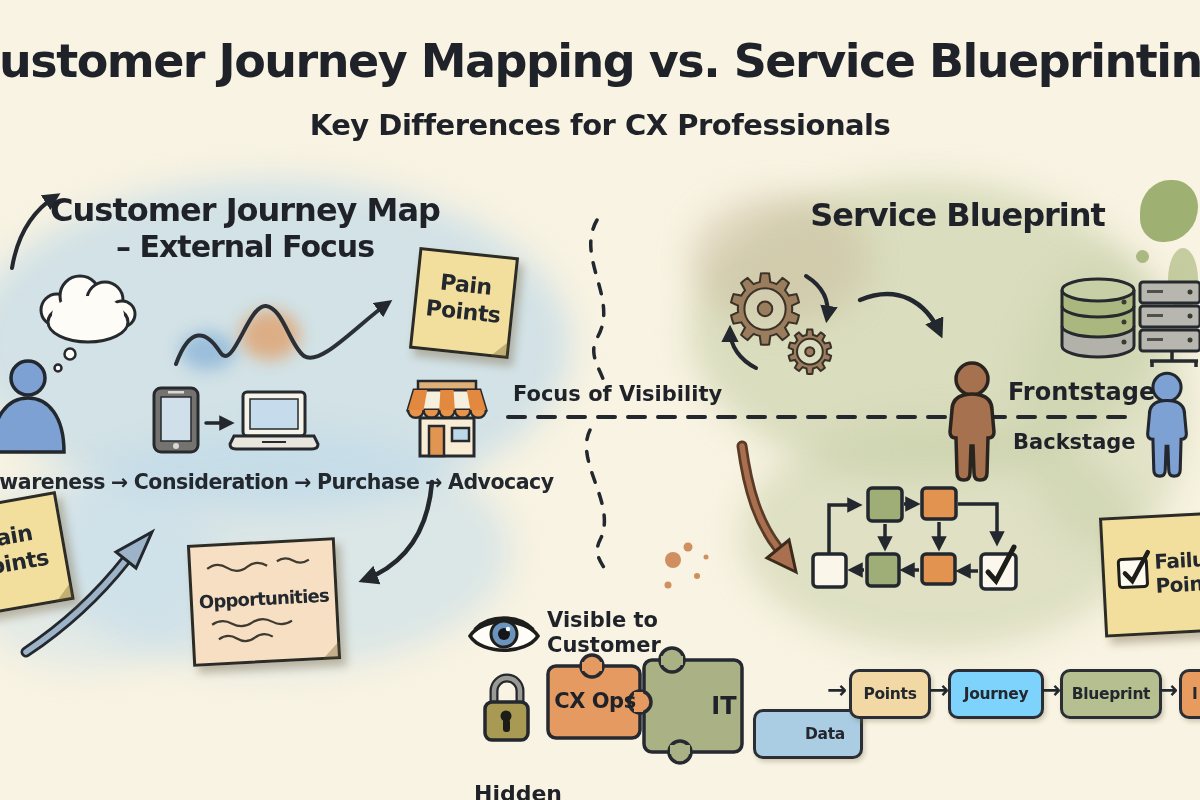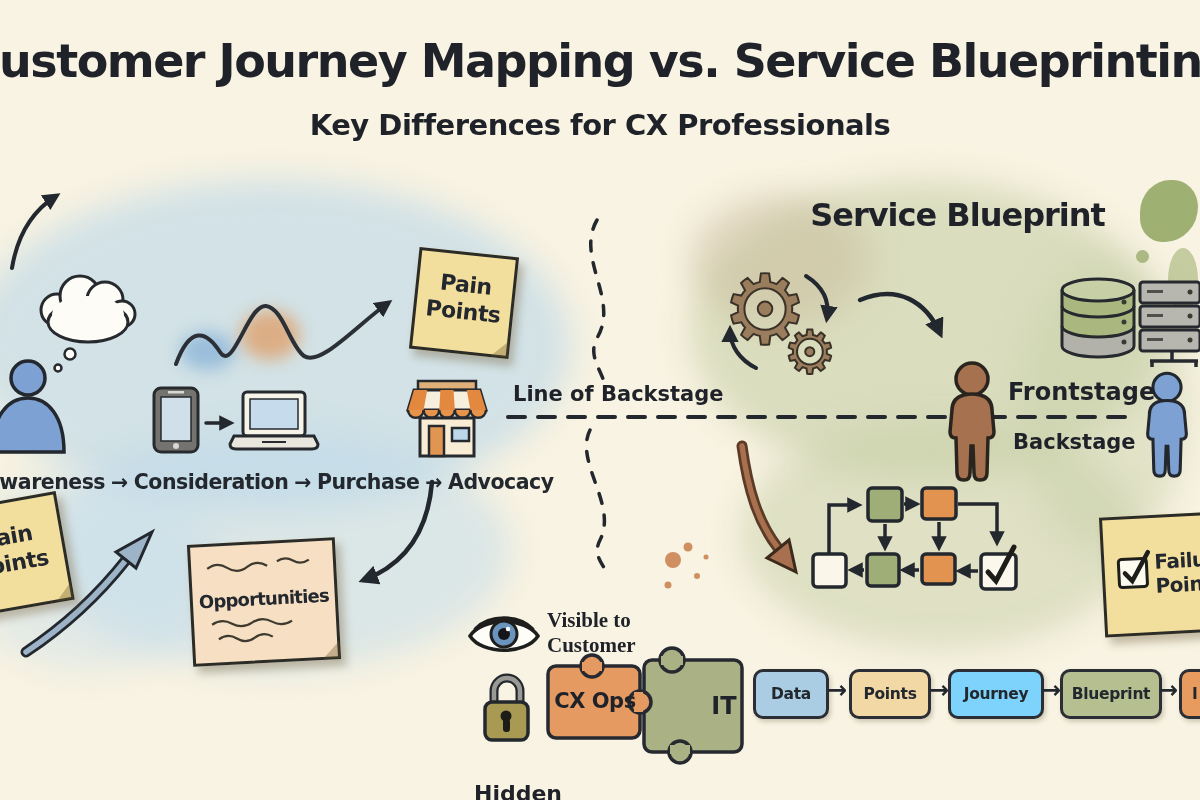--- a/index.html
+++ b/index.html
@@ -217,20 +217,24 @@
       <circle cx="592" cy="666" r="11" fill="#e59a62" stroke="#262a30" stroke-width="3.5"></circle>
       <rect x="582" y="662" width="20" height="9" fill="#e59a62"></rect>
       <circle cx="640" cy="702" r="11" fill="#e59a62" stroke="#262a30" stroke-width="3.5"></circle>
       <rect x="634" y="692" width="9" height="20" fill="#e59a62"></rect>
     </g>
   </svg>
 
   <div id="title" class="txt nowrap">Customer Journey Mapping vs. Service Blueprinting</div>
   <div id="subtitle" class="txt">Key Differences for CX Professionals</div>
 
+  <div class="abs center" style="left:45px;top:191px;width:400px;">
+    <div class="txt heading1" style="position:static;">Customer Journey Map</div>
+    <div class="txt heading2" style="position:static;">– External Focus</div>
+  </div>
 
   <div class="abs center" style="left:765px;top:196px;width:385px;">
     <div class="txt heading1" style="position:static;">Service Blueprint</div>
   </div>
 
   <div id="stages" class="abs">
     <span>Awareness</span><span class="arw">→</span><span>Consideration</span><span class="arw">→</span><span>Purchase</span><span class="arw">→</span><span>Advocacy</span>
   </div>
 
   <div class="note sticky" style="left:414px;top:252px;width:94px;height:96px;transform:rotate(6deg);">
@@ -251,50 +255,50 @@
 
   <div class="note peach" style="left:190px;top:541px;width:142px;height:116px;transform:rotate(-3deg);">
     <svg width="142" height="116" style="position:absolute;left:0;top:0;">
       <path d="M16,22 q10,-7 20,0 t20,0 t20,0 M86,18 q8,-5 16,0 t16,0" fill="none" stroke="#3f3a30" stroke-width="2.2"></path>
       <path d="M18,78 q10,-6 20,0 t20,0 t20,0 t20,0 M24,93 q9,-6 18,0 t18,0 t18,0" fill="none" stroke="#3f3a30" stroke-width="2.2"></path>
     </svg>
     <div class="notetxt" style="font-size:18px;margin-top:44px;letter-spacing:-0.8px;">Opportunities</div>
     <div class="fold"></div>
   </div>
 
-  <div class="txt" style="left:513px;top:382px;font-size:21px;">Line of Backstage</div>
+  <div class="txt" style="left:513px;top:382px;font-size:21px;">Focus of Visibility</div>
 
   <span class="gear" style="left:722px;top:262px;font-size:96px;">⚙</span>
   <span class="gear" style="left:783px;top:322px;font-size:60px;">⚙</span>
 
   <div class="txt" style="left:1008px;top:378px;font-size:24px;">Frontstage</div>
   <div class="txt" style="left:1013px;top:430px;font-size:21px;">Backstage</div>
 
   <div class="note sticky" style="left:1102px;top:514px;width:132px;height:114px;transform:rotate(-3deg);">
     <svg width="40" height="44" style="position:absolute;left:12px;top:32px;overflow:visible;">
       <rect x="2" y="8" width="28" height="28" rx="3" fill="#fdfaf0" stroke="#1d1d1a" stroke-width="3"></rect>
       <path d="M8,22 L15,30 L32,2" fill="none" stroke="#1d1d1a" stroke-width="4.5" stroke-linecap="round"></path>
     </svg>
     <div style="position:absolute;left:50px;top:32px;font-weight:700;font-size:20px;line-height:24px;letter-spacing:-0.5px;">
       <div>Failure</div>
       <div>Points</div>
     </div>
   </div>
 
-  <div class="txt" style="left:547px;top:608px;font-size:21px;line-height:25px;font-family:Liberation Serif, serif;">
+  <div class="txt" style="left:547px;top:608px;font-size:21px;line-height:25px;">
     <div>Visible to</div>
     <div>Customer</div>
   </div>
   <div class="txt" style="left:474px;top:744px;font-size:22px;margin-top:37px;">Hidden</div>
 
   <div class="txt center" style="left:550px;top:689px;width:90px;font-size:21px;letter-spacing:-0.5px;">CX Ops</div>
   <div class="txt center" style="left:702px;top:692px;width:44px;font-size:24px;">IT</div>
 
   <div class="abs" style="left:0;top:0;">
-    <div class="chainbox" style="left:753px;top:669px;width:70px;background:#aacde3;">
+    <div class="chainbox" style="left:753px;top:709px;width:70px;background:#aacde3;padding-left:34px;">
       <span>Data</span>
     </div>
     <span class="chainarw" style="left:827px;top:676px;">→</span>
     <div class="chainbox" style="left:849px;top:669px;width:76px;background:#f2d8a5;">
       <span>Points</span>
     </div>
     <span class="chainarw" style="left:929px;top:676px;">→</span>
     <div class="chainbox" style="left:948px;top:669px;width:90px;background:#7dd3fc;">
       <span>Journey</span>
     </div>

